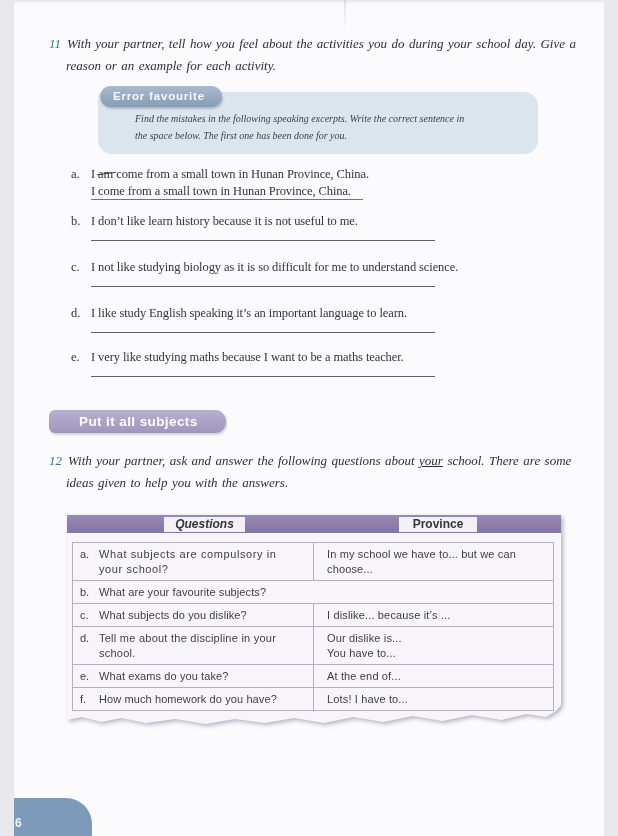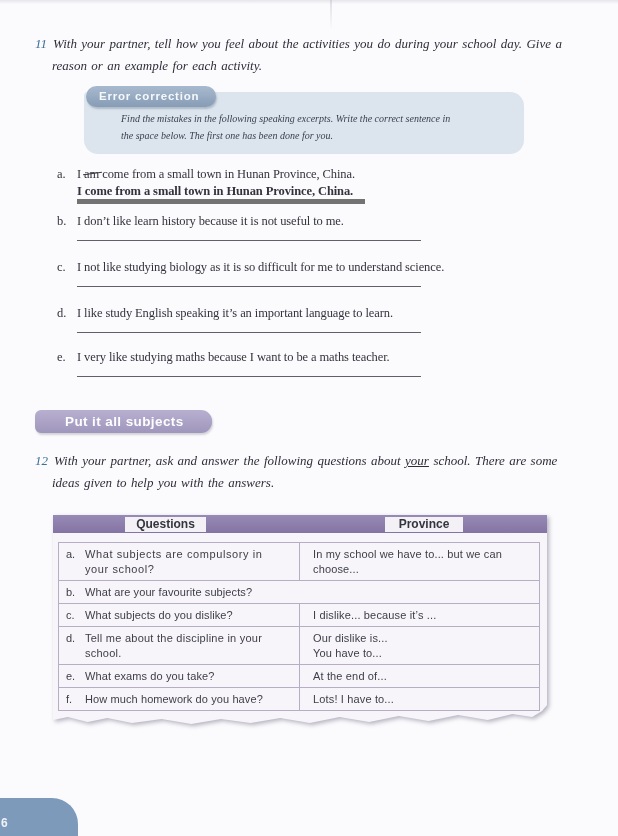--- a/index.html
+++ b/index.html
@@ -1,19 +1,19 @@
 <!DOCTYPE html>
 <html style="--accent-purple: #8a7aac; --banner-purple: #a89ec6; --badge-blue: #8fa6c1; --panel-blue: #dce5ee; --page-tab-blue: #7e9aba; --number-blue: #3d6f96;"><head>
 <meta charset="utf-8">
 <style>
   html,body { margin:0; padding:0; background:#e8e8ec; }
   .page {
-    position:relative; width:618px; height:836px; margin:0 auto;
+    position:relative; width:554px; height:836px; margin:0 auto;
     background:#fbfbfd; overflow:hidden;
-    font-family:"Liberation Serif", serif; color:#32323c;
+    font-family:"Liberation Serif", serif; color:#32323c;padding-left:36px;
   }
   .scan-top { position:absolute; top:0; left:0; right:0; height:4px;
     background:linear-gradient(180deg, rgba(190,190,200,.35), rgba(255,255,255,0)); }
   .crease { position:absolute; top:0; left:330px; width:2px; height:30px;
     background:linear-gradient(180deg, rgba(170,170,185,.35), rgba(170,170,185,0)); }
 
   
   .exercise {
     position:absolute; left:35px; width:540px; margin:0;
     font-style:italic; font-size:13px; line-height:22px; color:#2e2e38;
@@ -40,21 +40,21 @@
 
   
   .item { position:absolute; left:57px; width:483px; display:flex;
     font-size:12.5px; line-height:16px; letter-spacing:-0.1px; color:#33333c; }
   .item-letter { width:20px; flex:none; }
   .item-content { flex:1; }
   .struck { position:relative; }
   .struck::after { content:""; position:absolute; left:-1px; right:-3px; top:46%;
     border-top:1.3px solid #3a3a44; transform:rotate(-8deg); }
   .correction { display:inline-block; margin-top:1px; padding-right:12px;
-    border-bottom:5px solid #737373;font-weight:bold; }
+    border-bottom:1px solid #737373; }
   .blank-rule { margin-top:11px; width:344px; height:0;
     border-bottom:1.2px solid #60606a; }
 
   
   .pit-banner { position:absolute; left:35px; top:410px; width:177px; height:23px;
     box-sizing:border-box; padding-left:30px; line-height:23px;
     background:linear-gradient(180deg, rgba(255,255,255,.18), rgba(0,0,0,.05)), var(--banner-purple,#a89ec6);
     border-radius:6px 11px 11px 6px;
     color:#fdfdfe; font-family:"Liberation Sans", sans-serif; font-weight:bold;
     font-size:13.5px; letter-spacing:0.4px;
@@ -67,21 +67,21 @@
     font-family:"Liberation Sans", sans-serif;
     clip-path:polygon(0 0, 100% 0, 100% 190px, 99% 196px, 97% 202px, 93% 199px,
       88% 205px, 82% 200px, 76% 206px, 70% 201px, 64% 207px, 58% 202px,
       52% 208px, 46% 203px, 40% 208px, 34% 204px, 28% 209px, 22% 204px,
       16% 208px, 11% 203px, 7% 207px, 3% 202px, 0 205px); }
   .paper-head { position:relative; margin-top:3px; height:18px;
     background:linear-gradient(180deg, rgba(255,255,255,.12), rgba(0,0,0,.05)), var(--accent-purple,#8a7aac); }
   .head-label { position:absolute; top:1.5px; height:15px; line-height:15px;
     background:#f3f1f6; color:#35353e; font-weight:bold; font-size:12px;
     text-align:center; }
-  #q-label { left:72px; width:81px; }
+  #q-label { left:97px; width:81px;font-style:italic; }
   #a-label { left:332px; width:78px; }
   .rows { position:absolute; left:5px; top:27px; width:482px; box-sizing:border-box;
     border:1px solid #b6aec4; border-bottom:none; }
   .trow { display:flex; border-bottom:1px solid #b6aec4; }
   .tq { width:240px; flex:none; box-sizing:border-box; display:flex;
     padding:3.5px 4px 3.5px 7px; }
   .tq-letter { width:19px; flex:none; font-size:11px; line-height:15px; color:#3e3e47; }
   .tq-text { flex:1; font-size:11px; line-height:15px; color:#3e3e47;
     white-space:pre-line; letter-spacing:0.1px; }
   .trow:nth-child(1) .tq-text { letter-spacing:0.6px; }
@@ -100,21 +100,21 @@
 <body>
 
 <div class="page">
   <div class="scan-top"></div>
   <div class="crease"></div>
 
   <p class="exercise" id="ex11"><span class="ex-num">11</span><span>With your partner, tell how you feel about the activities you do during your school day. Give a
 reason or an example for each activity.</span></p>
 
   <div class="ec-panel"></div>
-  <div class="ec-badge">Error correction</div>
+  <div class="ec-badge">Error favourite</div>
   <div class="ec-text">Find the mistakes in the following speaking excerpts. Write the correct sentence in
 the space below. The first one has been done for you.</div>
 
   <div class="item" style="top:166px">
     <div class="item-letter">a.</div>
     <div class="item-content">
       <div class="item-sentence"><span>I </span><span class="struck">am</span><span> come from a small town in Hunan Province, China.</span></div>
       <div class="correction">I come from a small town in Hunan Province, China.</div>
     </div>
   </div>

